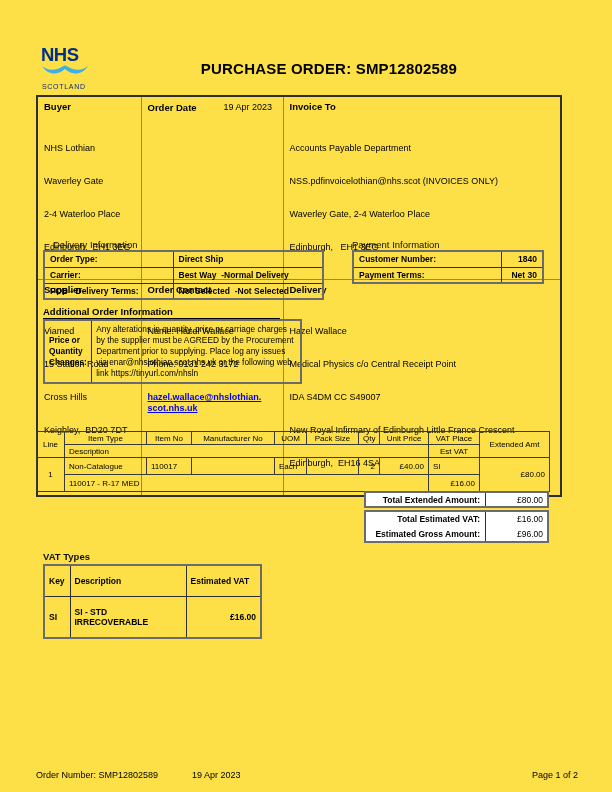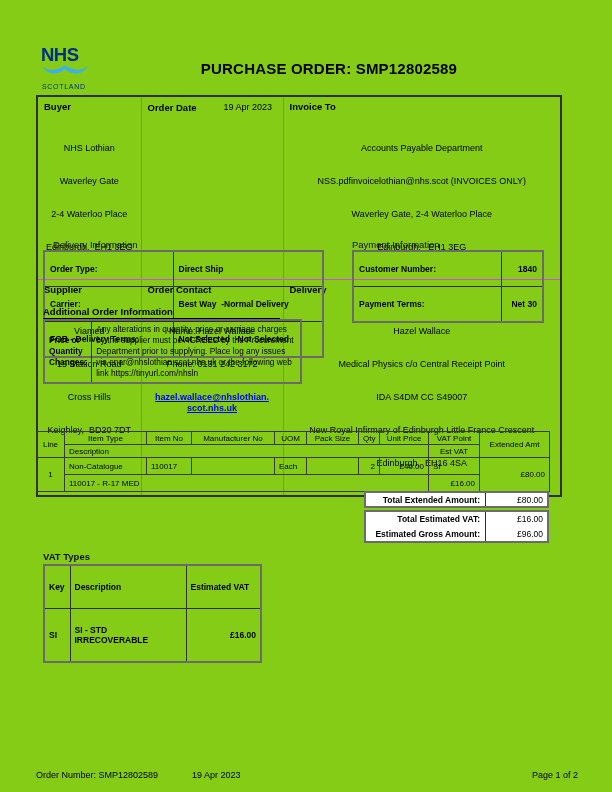--- a/index.html
+++ b/index.html
@@ -1,49 +1,49 @@
 <!DOCTYPE html>
 <html><head>
 <meta charset="utf-8">
 <style>
   * { box-sizing: border-box; }
   html,body { margin:0; padding:0; background:#e8e8e8; }
   .page{
-    position:relative; width:612px; height:792px; margin:0 auto; background:#84cc16;
+    position:relative; width:612px; height:792px; margin:0 auto; background:#fde047;
     font-family:"Liberation Sans", sans-serif; font-size:9px; color:#000; overflow:hidden;
   }
   table{ border-collapse:collapse; table-layout:fixed; }
 
   
   .logo{ position:absolute; left:40px; top:44px; width:50px; height:50px; }
 
   
   .title{ position:absolute; left:48px; top:60px; width:562px; text-align:center;
           font-size:15px; font-weight:bold; letter-spacing:.2px; }
 
   
   .hdr{ position:absolute; left:36px; top:95px; width:524px; border:2px solid #2f2f2f; }
   .hdr td{ border:1px solid #d946ef; vertical-align:top; padding:4px 6px; overflow:hidden; }
   .hdr tr.r1{ height:62px; } .hdr tr.r2{ height:75px; }
   .h{ font-weight:bold; font-size:9.5px; }
-  .addr{ margin-top:9px; line-height:11px; white-space:pre-wrap;text-align:center; }
+  .addr{ margin-top:9px; line-height:11px; white-space:pre-wrap; }
   .od{ display:flex; margin-top:1px; }
   .od .odl{ width:76px; }
   .link{ color:#0000ee; text-decoration:underline; font-weight:bold; display:inline-block;
          width:117px; word-break:break-all; line-height:11px; cursor:pointer; }
 
   
   .sechead{ position:absolute; font-size:9.5px; color:#111; }
   .bold{ font-weight:bold; }
   .addhead{ position:absolute; left:43px; top:306px; width:237px; font-size:9.5px;
             font-weight:bold; border-bottom:1.5px solid #000; padding-bottom:1px; }
 
   
   .small{ position:absolute; border:2px solid #6b6b6b; }
-  .small td{ border:1px solid #2f2f2f; padding:12px 5px; font-weight:bold; font-size:8.5px;
+  .small td{ border:1px solid #2f2f2f; padding:2px 5px; font-weight:bold; font-size:8.5px;
              overflow:hidden; white-space:pre-wrap; vertical-align:middle; }
   .small tr{ height:16px; }
   .ra{ text-align:right; }
 
   
   .addbox{ position:absolute; left:43px; top:319px; width:259px; border:2px solid #6b6b6b; }
   .addbox td{ border:1px solid #2f2f2f; padding:3px 4px; font-size:8.3px; line-height:11px;
               vertical-align:middle; }
   .addbox .lblcell{ font-weight:bold; }
 
@@ -57,21 +57,21 @@
   
   .totrow{ position:absolute; left:364px; width:185px; height:17px; border:2px solid #6b6b6b;
            display:flex; align-items:stretch; font-size:8.5px; background:#fff; }
   .totlbl{ width:120px; border-right:1px solid #2f2f2f; font-weight:bold; display:flex;
            align-items:center; justify-content:flex-end; padding-right:5px; }
   .totval{ flex:1; display:flex; align-items:center; justify-content:flex-end; padding-right:4px; }
   .trow2{ border-bottom:1px solid #2f2f2f; }
 
   
   .vat{ position:absolute; left:43px; top:564px; border:2px solid #6b6b6b; }
-  .vat td{ border:1px solid #2f2f2f; padding:16px 4px; font-weight:bold; font-size:8.5px; overflow:hidden; }
+  .vat td{ border:1px solid #2f2f2f; padding:10px 4px; font-weight:bold; font-size:8.5px; overflow:hidden; }
   .vat tr{ height:15px; }
 
   
   .f{ position:absolute; top:770px; font-size:9px; }
   .f1{ left:36px; } .f2{ left:192px; } .f3{ right:34px; text-align:right; }
 </style>
 </head>
 <body>
 
 <div class="page">
@@ -221,21 +221,21 @@
     <tbody>
         <tr class="hrow">
       <th rowspan="2">Line</th>
       <th>Item Type</th>
       <th>Item No</th>
       <th>Manufacturer No</th>
       <th>UOM</th>
       <th>Pack Size</th>
       <th>Qty</th>
       <th>Unit Price</th>
-      <th>VAT Point</th>
+      <th>VAT Place</th>
       <th rowspan="2">Extended Amt</th>
     </tr>
     <tr class="hrow">
       <th colspan="7" class="dl">Description</th>
       <th>Est VAT</th>
     </tr>
     <tr class="drow">
       <td rowspan="2" class="dc">1</td>
       <td class="dl">Non-Catalogue</td>
       <td class="dl">110017</td>

